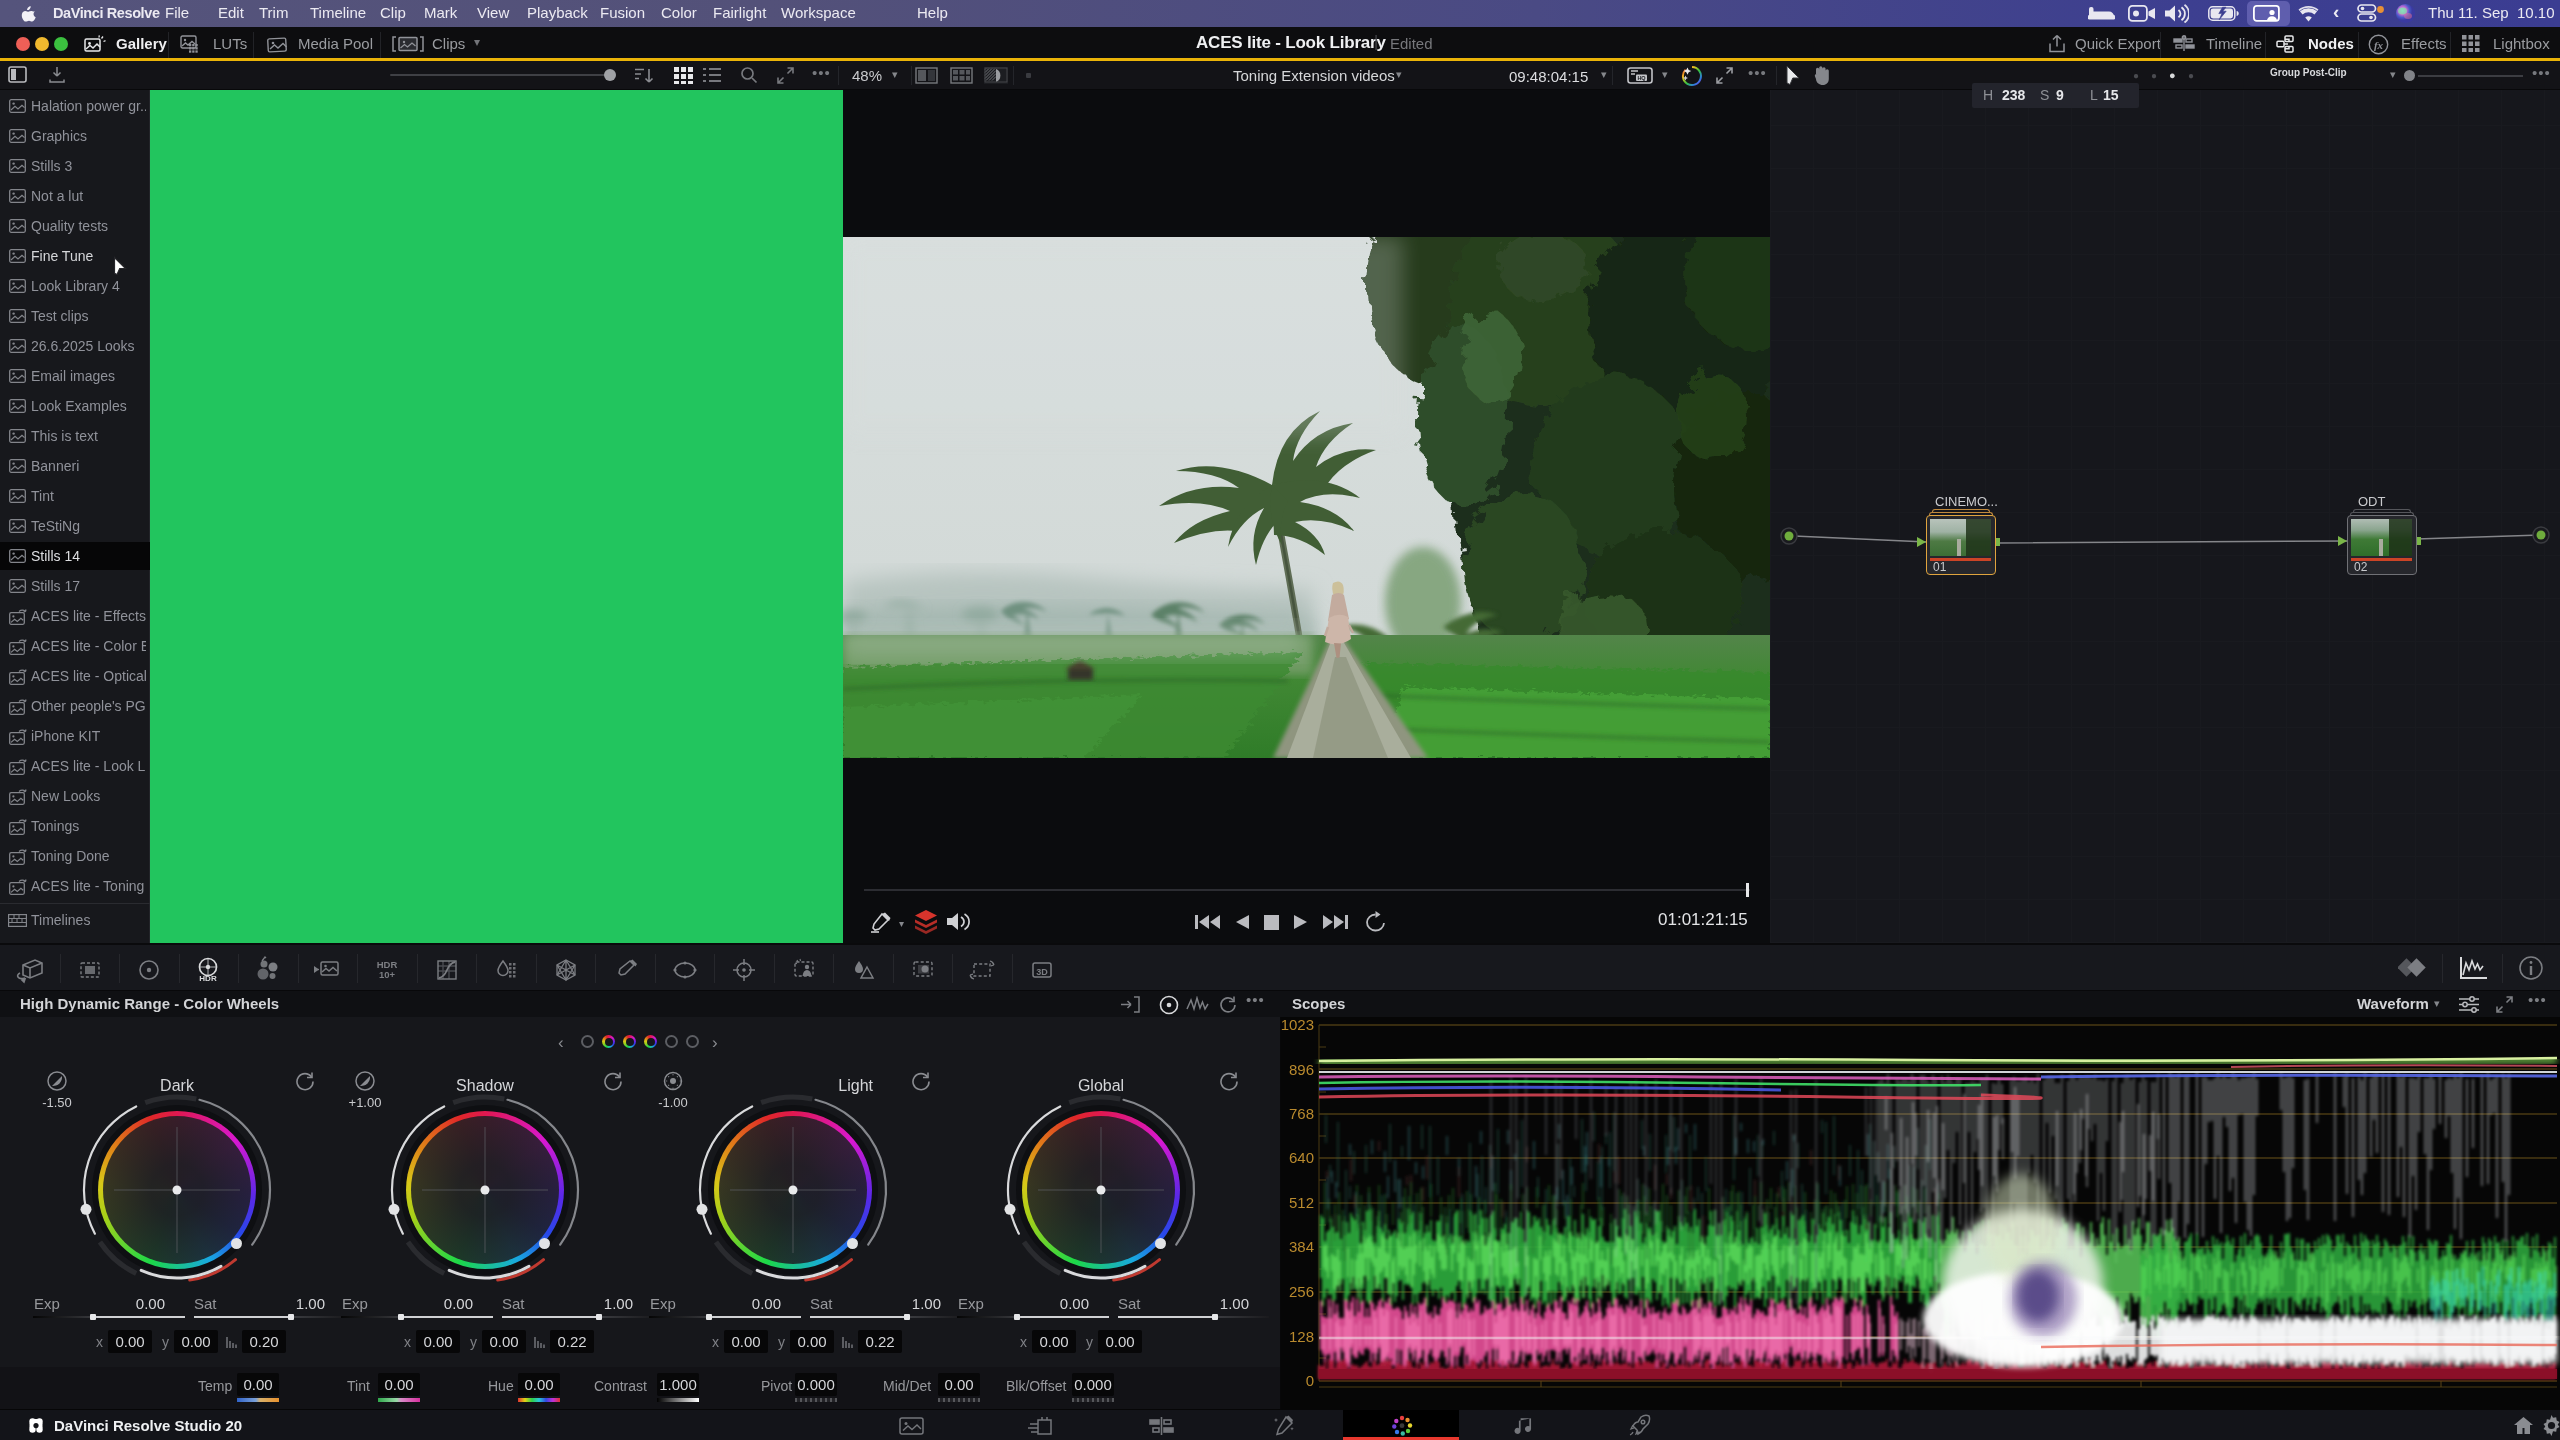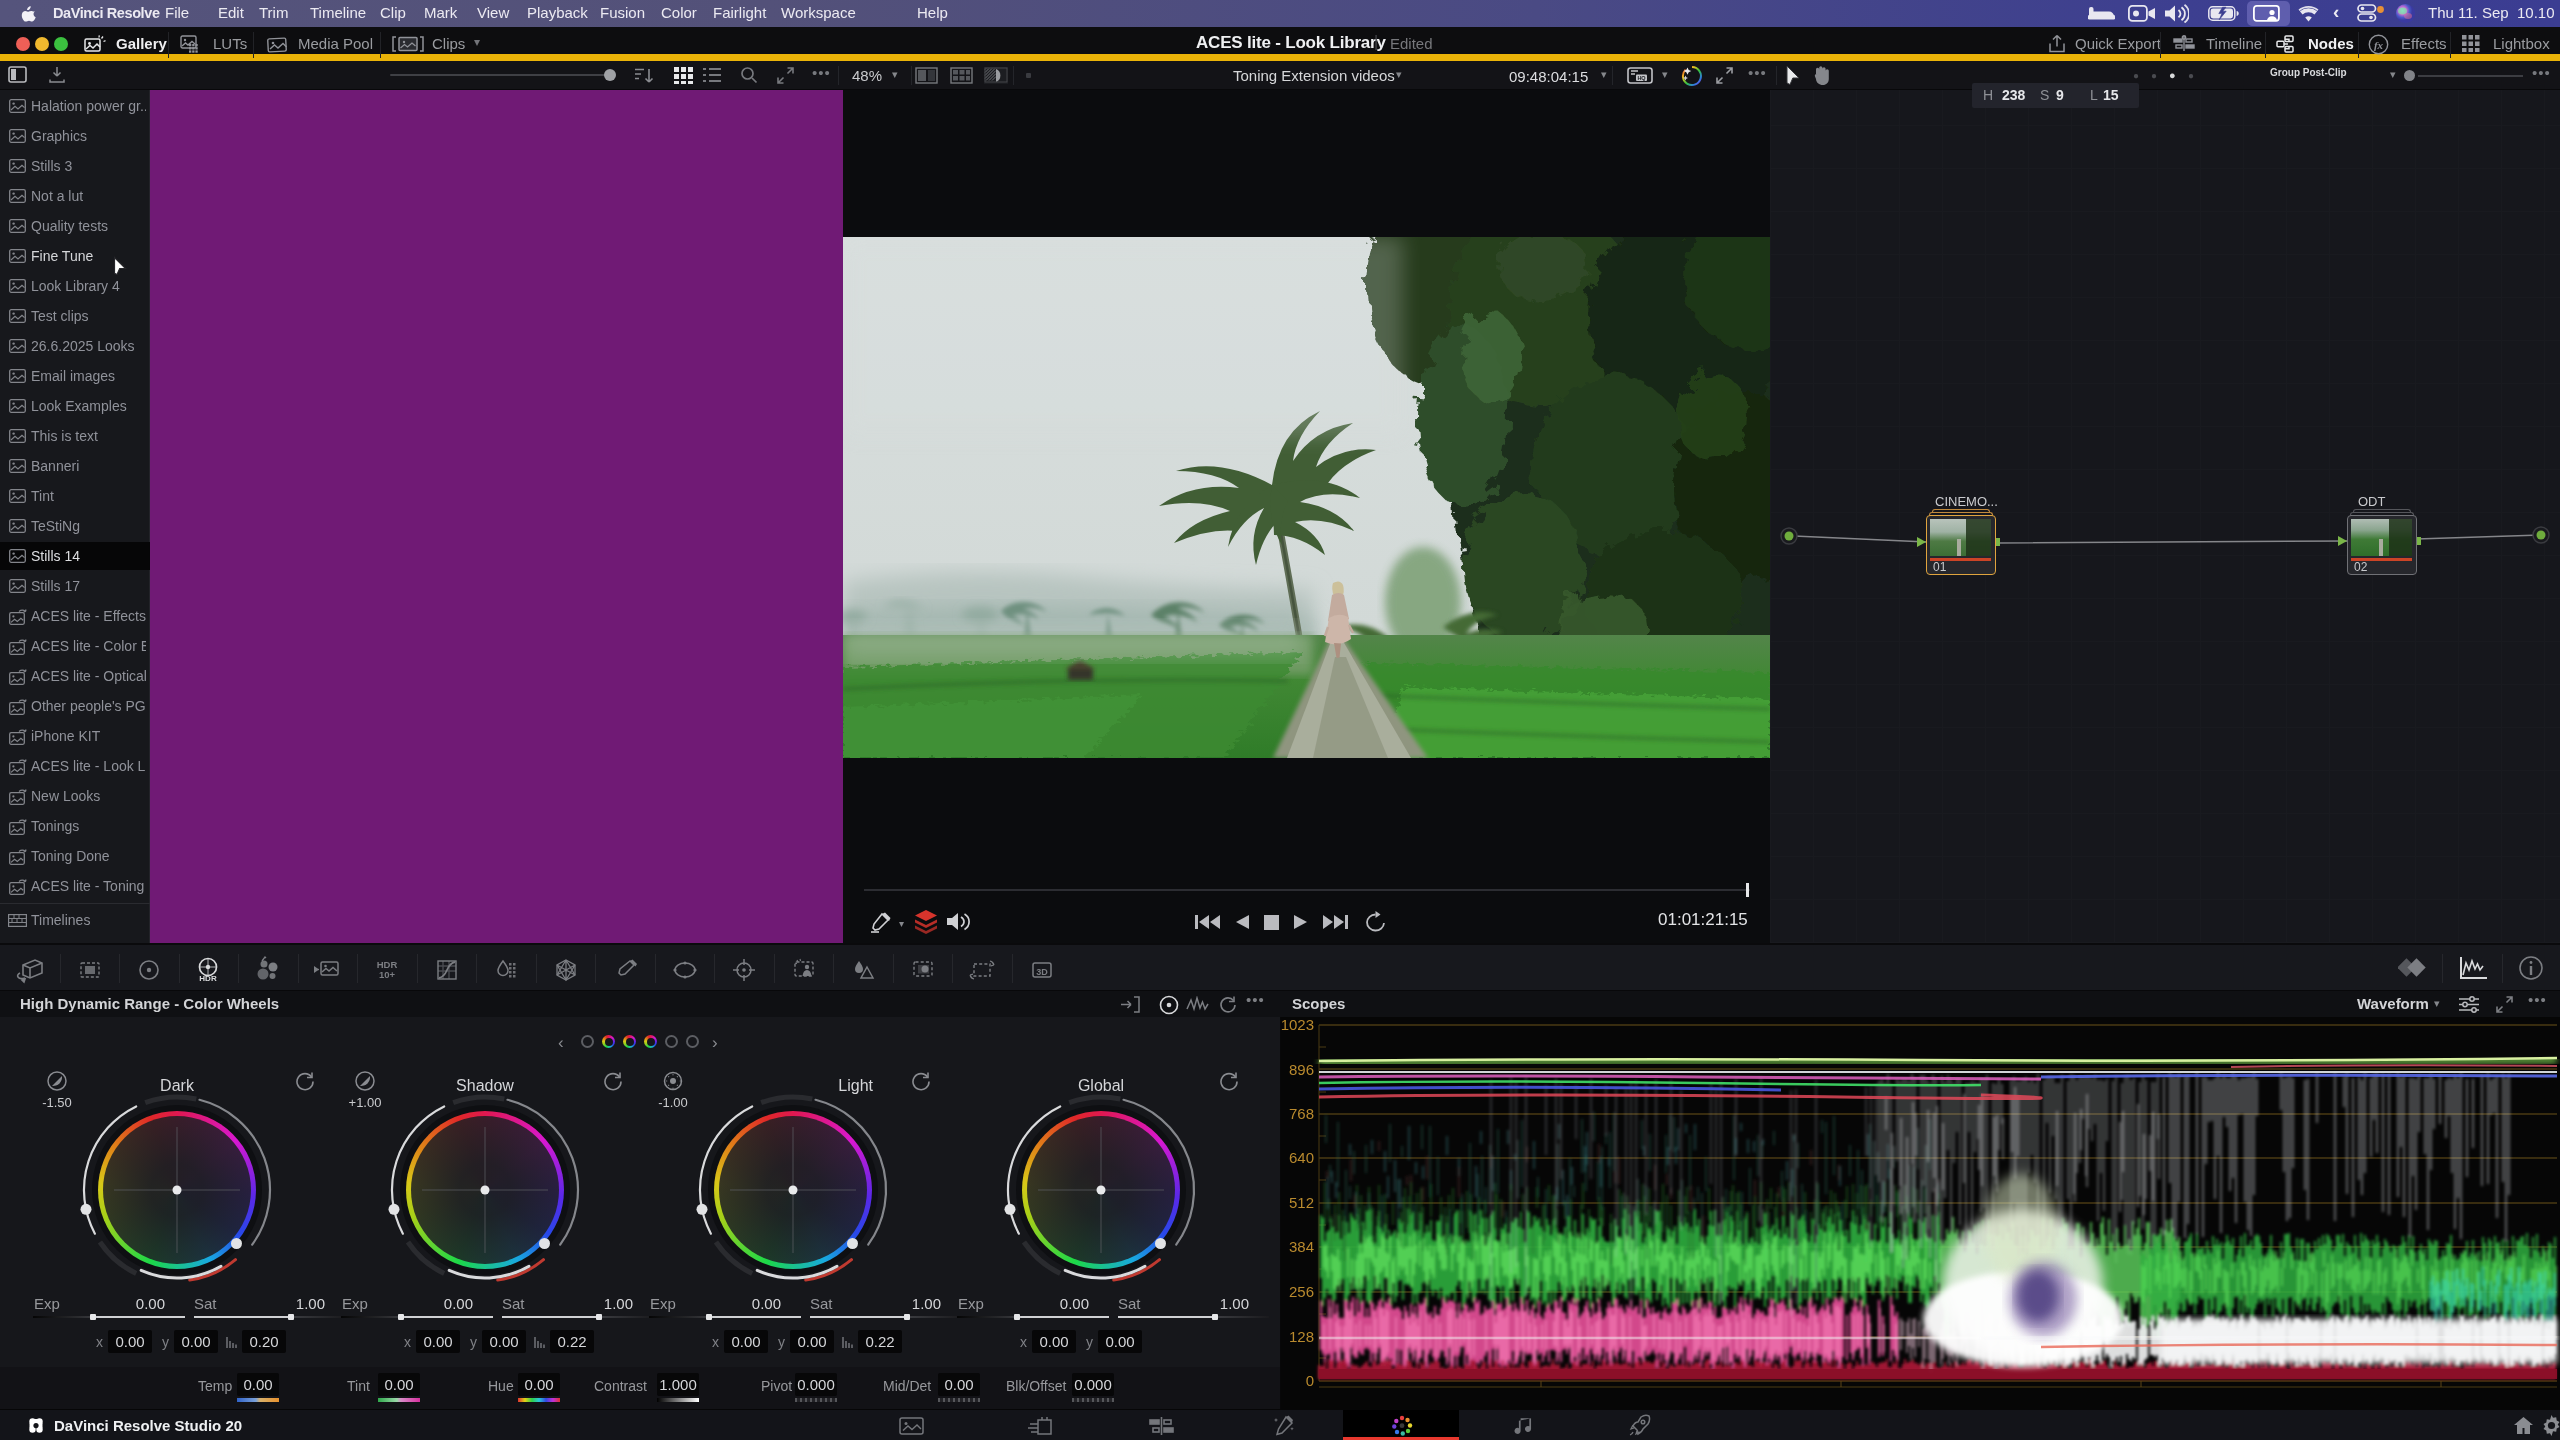--- a/index.html
+++ b/index.html
@@ -1,22 +1,22 @@
 <!DOCTYPE html>
 <html><head><meta charset="utf-8">
 <style>
 *{margin:0;padding:0;box-sizing:border-box}
 html,body{width:2560px;height:1440px;overflow:hidden;background:#0a0a0c;font-family:"Liberation Sans",sans-serif}
 .abs{position:absolute}
-#root{position:relative;width:2560px;height:1440px;background:#701a75}
+#root{position:relative;width:2560px;height:1440px;background:#22c55e}
 
 #menubar{position:absolute;left:0;top:0;width:2560px;height:27px;background:linear-gradient(90deg,#55547c 0%,#535179 30%,#4a4a84 60%,#3d3f90 85%,#3b3d92 100%);color:#eceaf2;font-size:15px}
 #menubar .mi{position:absolute;top:4px;white-space:nowrap}
 
-#titlebar{position:absolute;left:0;top:27px;width:2560px;height:34px;background:#0d0d0f;border-bottom:7px solid #eab308}
+#titlebar{position:absolute;left:0;top:27px;width:2560px;height:34px;background:#0d0d0f;border-bottom:3px solid #eab308}
 .tl{position:absolute;top:10px;width:14px;height:14px;border-radius:50%}
 .hbtn{position:absolute;top:8px;height:22px;color:#9a9ca0;font-size:15px;white-space:nowrap}
 .hsep{position:absolute;top:5px;width:1px;height:26px;background:#222327}
 
 #row3{position:absolute;left:0;top:61px;width:2560px;height:29px;background:#131317;border-bottom:1px solid #08080a}
 
 #sidebar{position:absolute;left:0;top:90px;width:150px;height:853px;background:#17181c;border-right:1px solid #232429}
 .sbitem{position:absolute;left:0;width:150px;height:28px;color:#90929a;font-size:14px;line-height:28px}
 .sbitem .lbl{position:absolute;left:31px;top:0;white-space:nowrap;overflow:hidden;max-width:115px}
 .sbitem.sel{background:#060607;color:#dedfe2}

